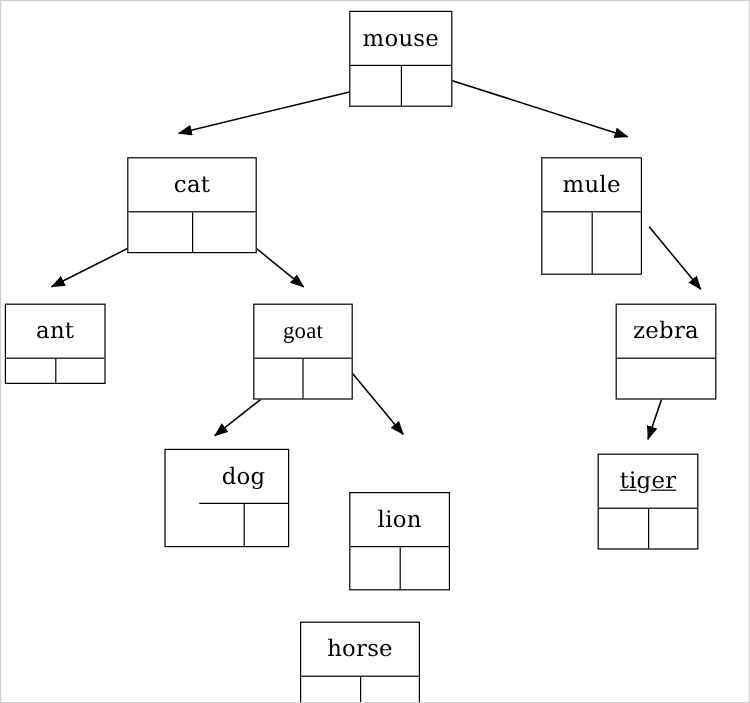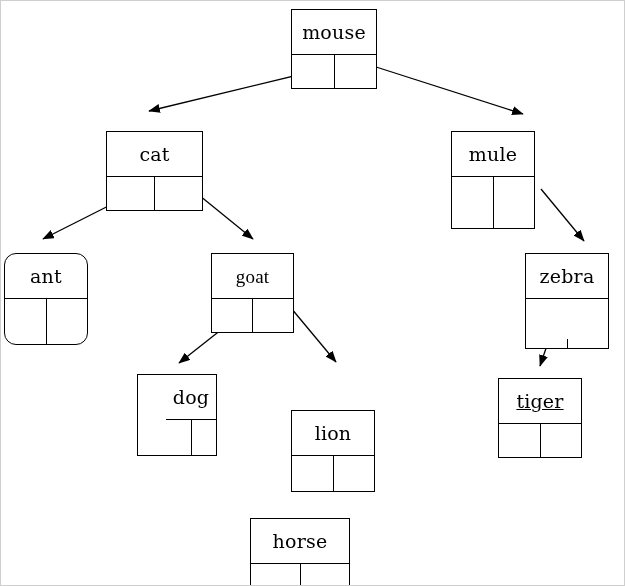--- a/index.html
+++ b/index.html
@@ -87,56 +87,56 @@
   </svg>
 
   <div id="nodes-group">
       <div class="node" style="left: 290px; top: 8px; width: 86px; height: 80px; border-color: rgb(0, 0, 0);">
         <div class="node-label" style="border-bottom-color: rgb(0, 0, 0);">mouse</div>
         <div class="node-cells">
           <div class="cell cell-left" style="border-right-color: rgb(0, 0, 0);"></div>
           <div class="cell cell-right"></div>
         </div>
       </div>
-      <div class="node" style="left: 105px; top: 130px; width: 97px; height: 80px; border-color: rgb(0, 0, 0);">
+      <div class="node" style="left: 105px; top: 130px; width: 108px; height: 80px; border-color: rgb(0, 0, 0);">
         <div class="node-label" style="border-bottom-color: rgb(0, 0, 0);">cat</div>
         <div class="node-cells">
           <div class="cell cell-left" style="border-right-color: rgb(0, 0, 0);"></div>
           <div class="cell cell-right"></div>
         </div>
       </div>
       <div class="node" style="left: 450px; top: 130px; width: 84px; height: 98px; border-color: rgb(0, 0, 0);">
         <div class="node-label" style="border-bottom-color: rgb(0, 0, 0);">mule</div>
         <div class="node-cells">
           <div class="cell cell-left" style="border-right-color: rgb(0, 0, 0);"></div>
           <div class="cell cell-right"></div>
         </div>
       </div>
-      <div class="node" style="left: 3px; top: 252px; width: 84px; height: 92px; border-color: rgb(0, 0, 0); border-radius: 12px;">
+      <div class="node" style="left: 3px; top: 252px; width: 84px; height: 67px; border-color: rgb(0, 0, 0);">
         <div class="node-label" style="border-bottom-color: rgb(0, 0, 0);">ant</div>
         <div class="node-cells">
           <div class="cell cell-left" style="border-right-color: rgb(0, 0, 0);"></div>
           <div class="cell cell-right"></div>
         </div>
       </div>
       <div class="node" style="left: 210px; top: 252px; width: 83px; height: 80px; border-color: rgb(0, 0, 0); font-family: Liberation Serif, serif;">
         <div class="node-label" style="border-bottom-color: rgb(0, 0, 0);">goat</div>
         <div class="node-cells">
           <div class="cell cell-left" style="border-right-color: rgb(0, 0, 0);"></div>
           <div class="cell cell-right"></div>
         </div>
       </div>
-      <div class="node" style="left: 524px; top: 252px; width: 84px; height: 96px; border-color: rgb(0, 0, 0); gap: 40px;">
+      <div class="node" style="left: 512px; top: 252px; width: 84px; height: 80px; border-color: rgb(0, 0, 0); gap: 40px;">
         <div class="node-label" style="border-bottom-color: rgb(0, 0, 0);">zebra</div>
         <div class="node-cells">
           <div class="cell cell-left" style="border-right-color: rgb(0, 0, 0);"></div>
           <div class="cell cell-right"></div>
         </div>
       </div>
-      <div class="node" style="left: 136px; top: 373px; width: 80px; height: 82px; border-color: rgb(0, 0, 0); padding-left: 28px;">
+      <div class="node" style="left: 136px; top: 373px; width: 104px; height: 82px; border-color: rgb(0, 0, 0); padding-left: 28px;">
         <div class="node-label" style="border-bottom-color: rgb(0, 0, 0);">dog</div>
         <div class="node-cells">
           <div class="cell cell-left" style="border-right-color: rgb(0, 0, 0);"></div>
           <div class="cell cell-right"></div>
         </div>
       </div>
       <div class="node" style="left: 290px; top: 373px; width: 84px; height: 82px; border-color: rgb(0, 0, 0); margin-top: 36px;">
         <div class="node-label" style="border-bottom-color: rgb(0, 0, 0);">lion</div>
         <div class="node-cells">
           <div class="cell cell-left" style="border-right-color: rgb(0, 0, 0);"></div>

